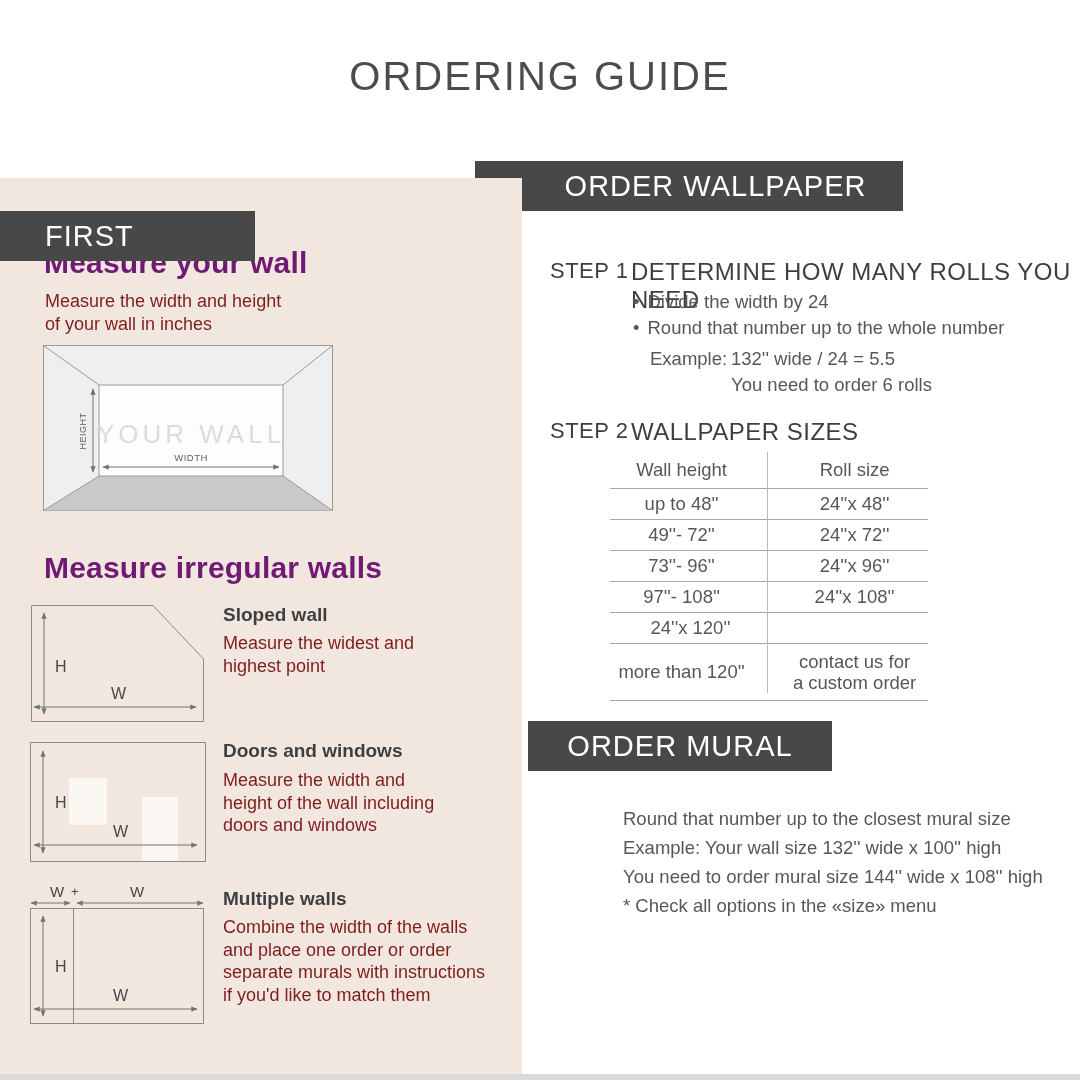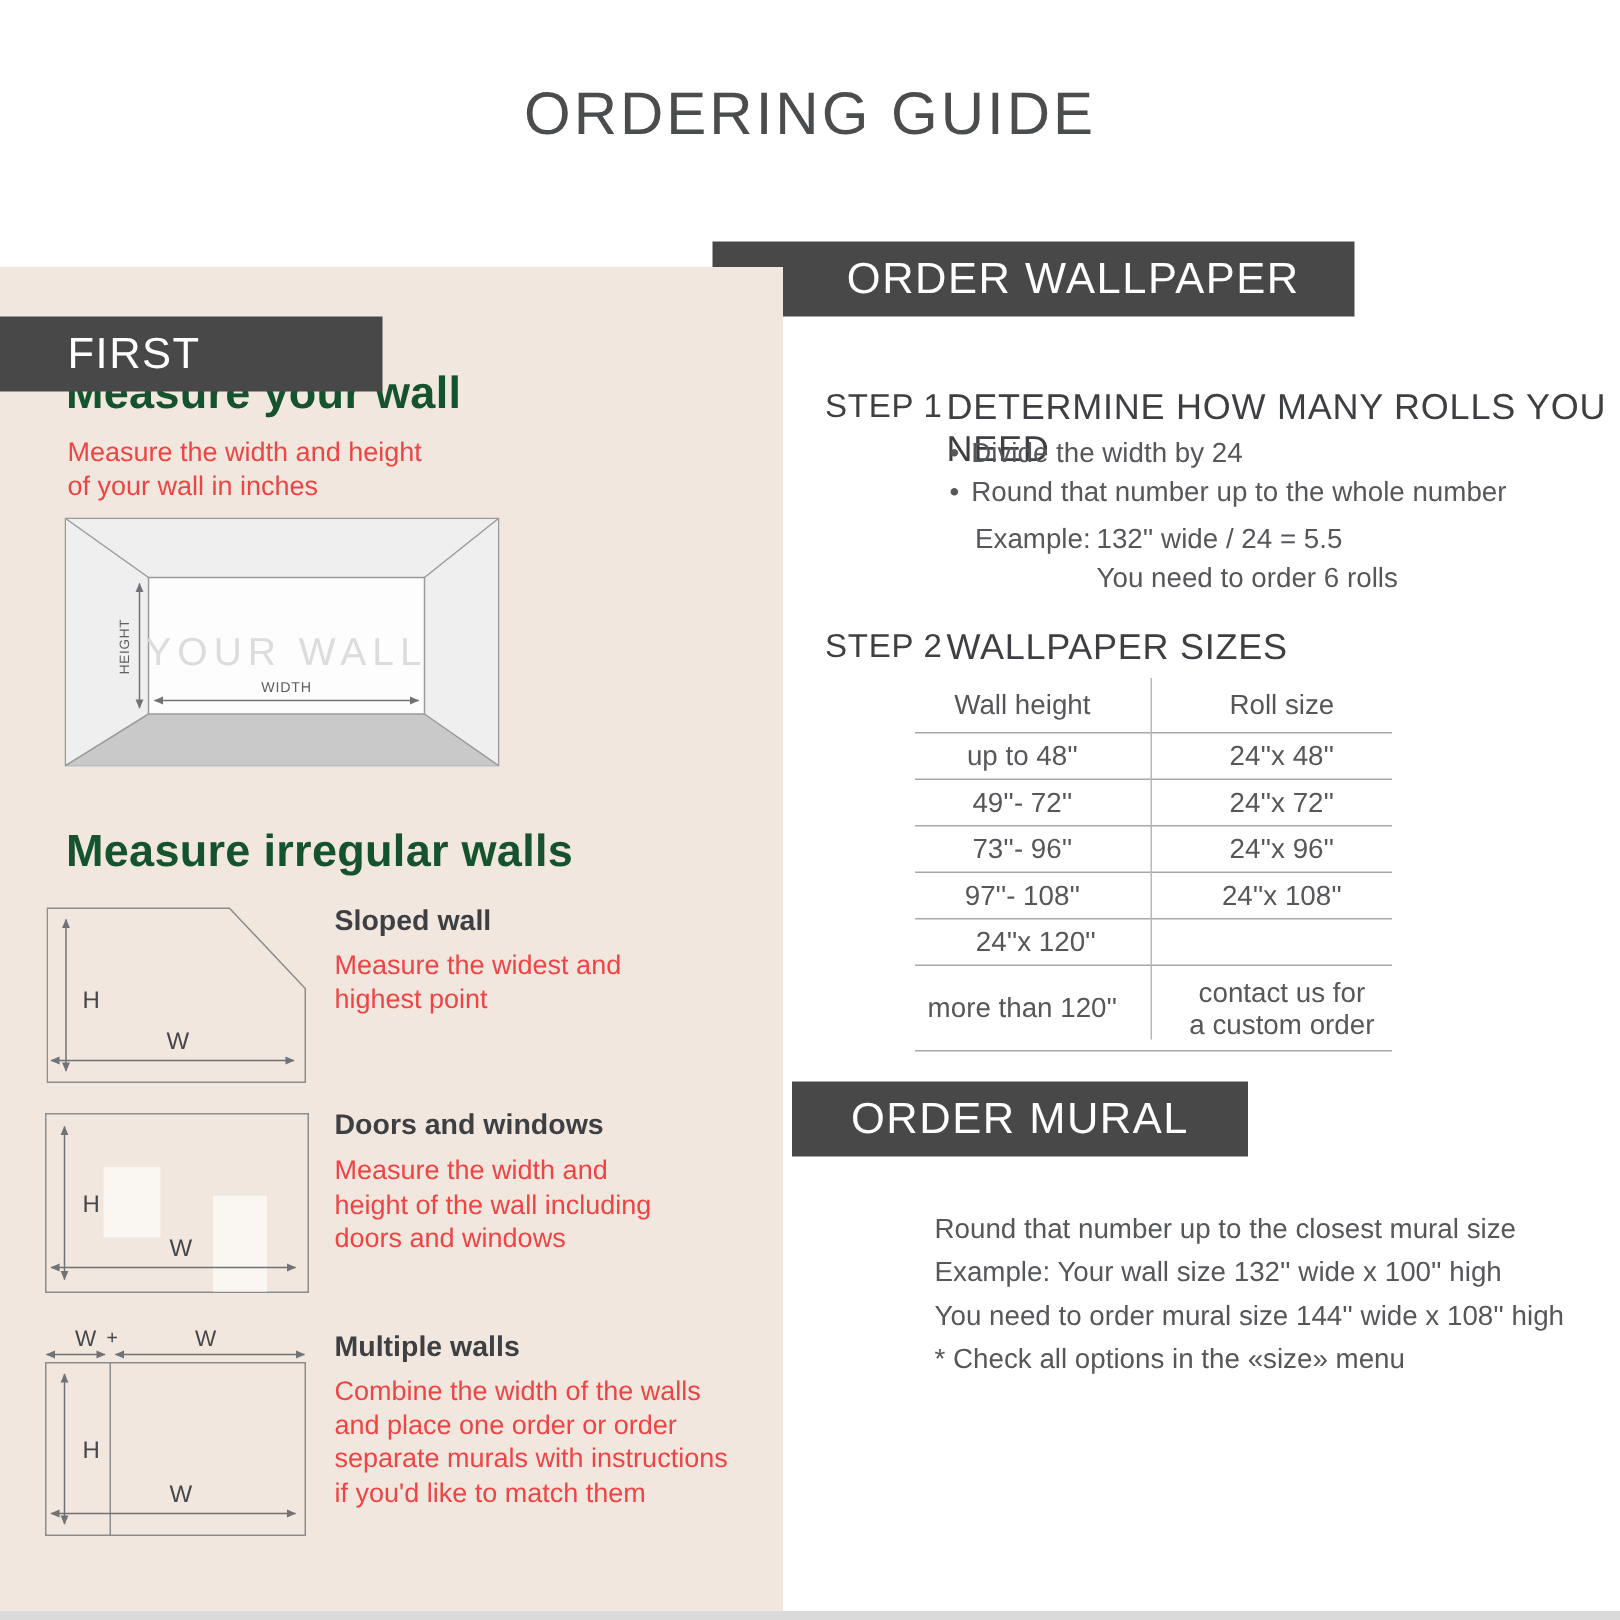--- a/index.html
+++ b/index.html
@@ -16,22 +16,22 @@
   }
   
   .beige-panel{left:0;top:178px;width:522px;height:897px;background:#f1e7de;z-index:2;}
   .bar{height:50px;background:#484848;color:#ffffff;display:flex;align-items:center;
        font-size:29px;letter-spacing:1px;font-weight:500;}
   .bar-first{left:0;top:163px;width:255px;z-index:4;padding-left:45px;box-sizing:border-box;margin-top:48px;}
   .bar-wallpaper{left:475px;top:161px;width:428px;z-index:1;justify-content:center;
                  padding-left:53px;box-sizing:border-box;}
   .bar-mural{left:528px;top:721px;width:304px;z-index:3;justify-content:center;}
   .lc{z-index:3;} 
-  h2{margin:0;font-size:30px;font-weight:600;color:#14532d;letter-spacing:0.2px;}
-  .body-text{font-size:18px;line-height:22.5px;color:#ef4444;}
+  h2{margin:0;font-size:30px;font-weight:600;color:#701a75;letter-spacing:0.2px;}
+  .body-text{font-size:18px;line-height:22.5px;color:#7f1d1d;}
   .item-title{font-size:19px;font-weight:600;color:#3e3f42;}
   
   .step-label{font-size:22px;font-weight:500;color:#3e3f42;letter-spacing:0.5px;}
   .step-title{font-size:24px;font-weight:500;color:#3e3f42;letter-spacing:0.5px;}
   .r-body{font-size:18.5px;color:#56575b;}
   .bullet-line{line-height:26px;}
   .dot{margin-right:8px;}
   
   .size-table{left:610px;top:452px;width:318px;z-index:1;}
   .t-row{display:flex;border-bottom:1px solid #a6a8ab;gap:28px;}

